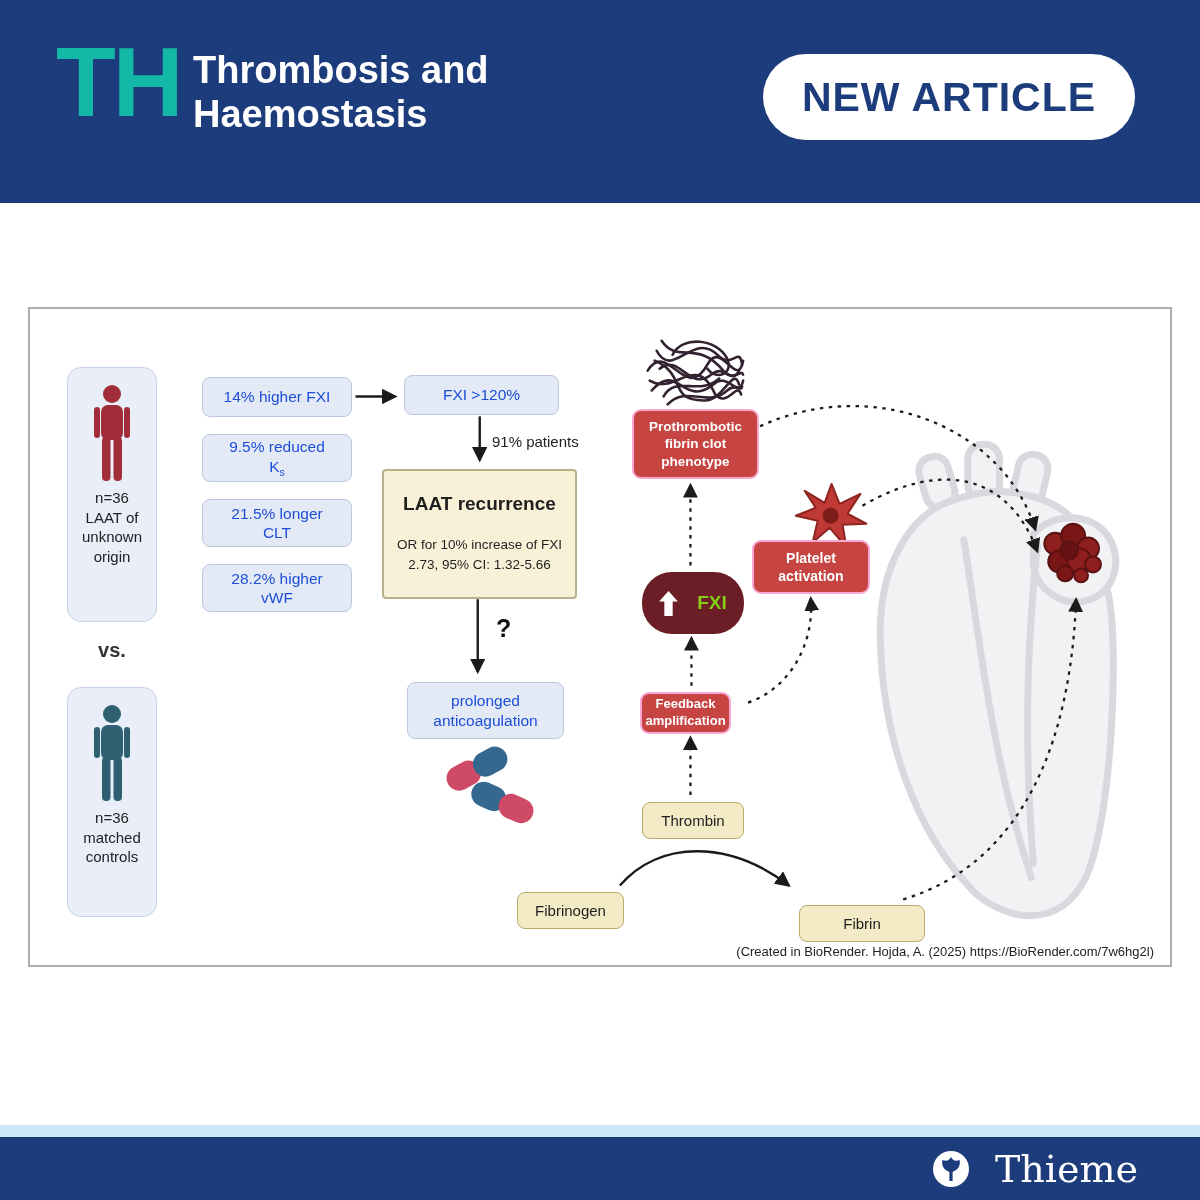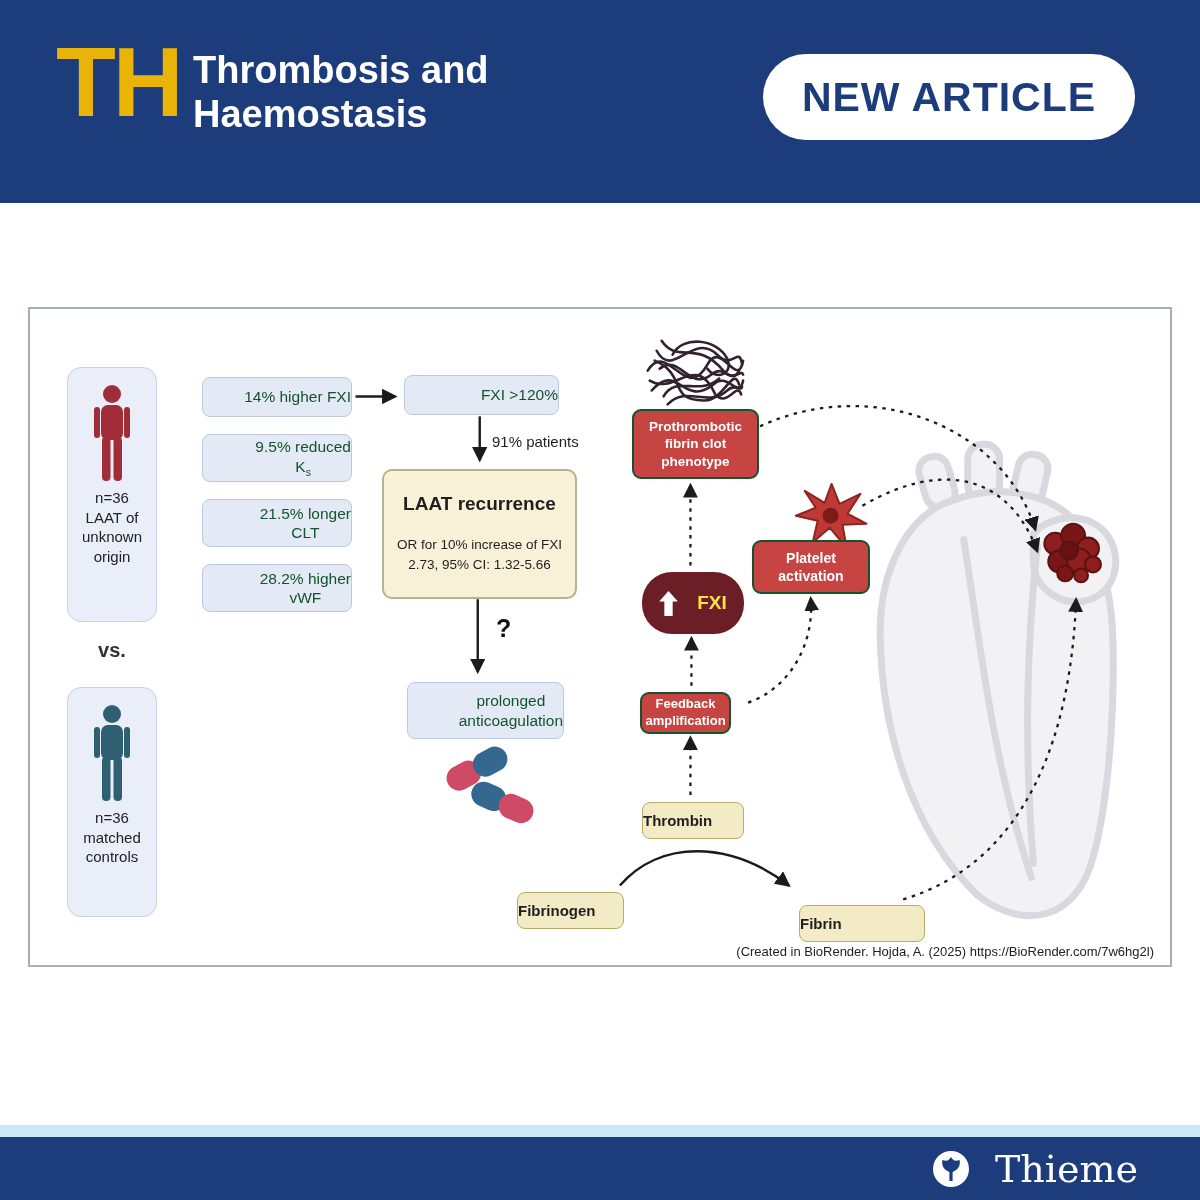--- a/index.html
+++ b/index.html
@@ -2,42 +2,42 @@
 <html><head>
 <meta charset="utf-8">
 <style>
   *{margin:0;padding:0;box-sizing:border-box}
   html,body{width:1200px;height:1200px}
   body{font-family:"Liberation Sans",sans-serif;background:#ffffff;position:relative;overflow:hidden}
   .pre{white-space:pre-line}
 
   
   .top-bar{position:absolute;left:0;top:0;width:1200px;height:203px;background:#1d3c7c}
-  .th-logo{position:absolute;left:56px;top:26px;font-size:98px;font-weight:700;color:#eab308;letter-spacing:-3px}
+  .th-logo{position:absolute;left:56px;top:26px;font-size:98px;font-weight:700;color:#14b8a6;letter-spacing:-3px}
   .journal{position:absolute;left:193px;top:48px;font-size:38px;font-weight:700;color:#fff;line-height:1.16}
   .badge{position:absolute;left:763px;top:54px;width:372px;height:86px;background:#fff;border-radius:43px;
          display:flex;align-items:center;justify-content:center;font-size:41px;font-weight:700;color:#1d3c7c;letter-spacing:1px}
 
   
   .figure{position:absolute;left:28px;top:307px;width:1144px;height:660px;background:#fff;border:2px solid #a9adb4}
   .art{position:absolute;left:0;top:0;width:100%;height:100%;z-index:1;pointer-events:none}
   .fig-el{position:absolute;z-index:2}
-  .blue-box{background:#e3eaf5;border:1.5px solid #bcc8dd;border-radius:8px;display:flex;align-items:center;justify-content:flex-end;
-            text-align:center;font-size:15.5px;font-weight:500;color:#14532d;line-height:1.25}
-  .red-box{background:#c64441;border:2px solid #14532d;border-radius:9px;display:flex;align-items:center;justify-content:center;
+  .blue-box{background:#e3eaf5;border:1.5px solid #bcc8dd;border-radius:8px;display:flex;align-items:center;justify-content:center;
+            text-align:center;font-size:15.5px;font-weight:500;color:#1d4ed8;line-height:1.25}
+  .red-box{background:#c64441;border:2px solid #f9a8d4;border-radius:9px;display:flex;align-items:center;justify-content:center;
            text-align:center;font-size:13.5px;font-weight:700;color:#fff;line-height:1.3}
-  .yellow-box{background:#f3eac6;border:1.5px solid #b9ab6a;border-radius:8px;display:flex;align-items:center;
-              font-size:15px;font-weight:700;color:#1f1f1f}
+  .yellow-box{background:#f3eac6;border:1.5px solid #b9ab6a;border-radius:8px;display:flex;align-items:center;justify-content:center;
+              font-size:15px;font-weight:400;color:#1f1f1f}
   .cohort{background:#e9eef8;border:1.5px solid #c6d2e6;border-radius:14px;display:flex;flex-direction:column;align-items:center}
   .cohort-label{font-size:15px;color:#222;text-align:center;line-height:1.3;margin-top:4px}
-  .laat-box{background:#f8f1d7;border:2px solid #b7b18c;border-radius:10px;text-align:center}
+  .laat-box{background:#f8f1d7;border:2px solid #b7b18c;border-radius:4px;text-align:center}
   .laat-title{font-size:19px;font-weight:700;color:#1f1f1f;margin-top:22px}
   .laat-detail{font-size:13.5px;color:#1f1f1f;margin-top:20px;line-height:1.5}
   .fxi-dark{background:#6b1e25;border-radius:30px;display:flex;align-items:center;justify-content:center;gap:19px;
-            color:#fde047;font-weight:700;font-size:19px}
+            color:#84cc16;font-weight:700;font-size:19px}
   .note{font-size:15px;color:#1f1f1f;font-weight:500}
   .vs{font-size:20px;font-weight:600;color:#333;text-align:center}
   .q{font-size:25px;font-weight:700;color:#111}
   .caption{position:absolute;right:16px;bottom:6px;font-size:13px;color:#222;z-index:2}
   sub{font-size:0.68em}
 
   
   .strip-light{position:absolute;left:0;top:1125px;width:1200px;height:12px;background:#cbe7f8}
   .strip-navy{position:absolute;left:0;top:1137px;width:1200px;height:63px;background:#1d3c7c;
               display:flex;align-items:center;justify-content:flex-end;padding-right:62px;gap:24px}

